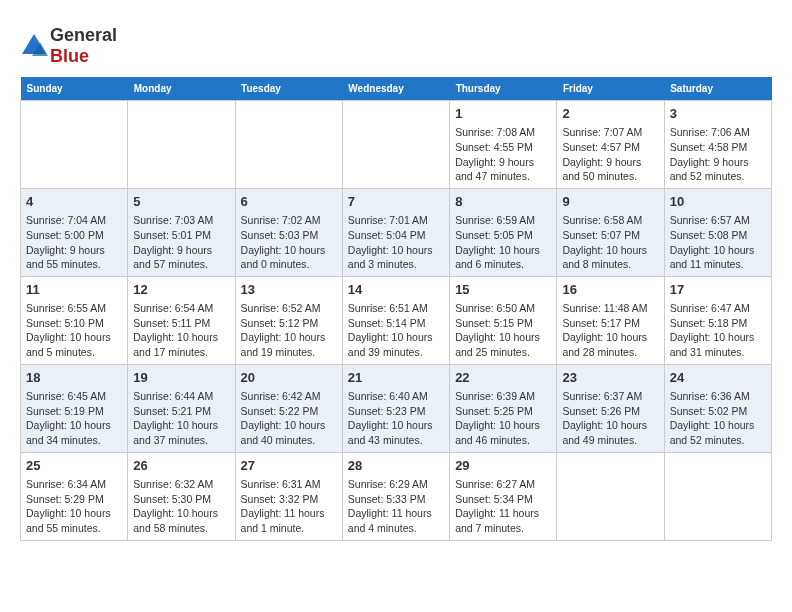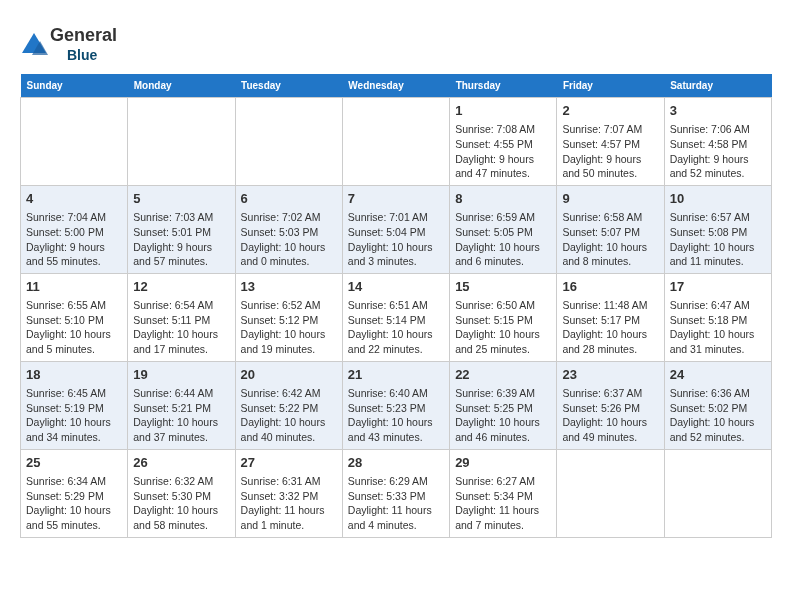--- a/index.html
+++ b/index.html
@@ -98,21 +98,21 @@
 <body>
 
 <div class="header-section">
   <div class="logo">
     <svg class="logo-icon" viewBox="0 0 28 28">
       <polygon points="14,2 26,22 2,22" fill="#2176c7"></polygon>
       <polygon points="20,10 28,24 12,24" fill="#1a5ca0" opacity="0.7"></polygon>
     </svg>
     <div>
       <span style="font-size:18px;font-weight:bold;color:#333;">General</span><br>
-      <span style="font-size:14px;font-weight:bold;color:#0c4a6e;margin-left:17px;">Blue</span>
+      <span style="font-size:18px;font-weight:bold;color:#b91c1c;">Blue</span>
     </div>
   </div>
   <div class="title-section">
   </div>
 </div>
 
 <table>
   <thead>
     <tr>
     <th class="day-header">Sunday</th>
@@ -223,21 +223,21 @@
           <div class="cell-text">Sunrise: 6:52 AM</div>
           <div class="cell-text">Sunset: 5:12 PM</div>
           <div class="cell-text">Daylight: 10 hours</div>
           <div class="cell-text">and 19 minutes.</div>
         </td>
         <td>
           <span class="date-num">14</span>
           <div class="cell-text">Sunrise: 6:51 AM</div>
           <div class="cell-text">Sunset: 5:14 PM</div>
           <div class="cell-text">Daylight: 10 hours</div>
-          <div class="cell-text">and 22 minutes.</div>
+          <div class="cell-text">and 39 minutes.</div>
         </td>
         <td>
           <span class="date-num">15</span>
           <div class="cell-text">Sunrise: 6:50 AM</div>
           <div class="cell-text">Sunset: 5:15 PM</div>
           <div class="cell-text">Daylight: 10 hours</div>
           <div class="cell-text">and 25 minutes.</div>
         </td>
         <td>
           <span class="date-num">16</span>

